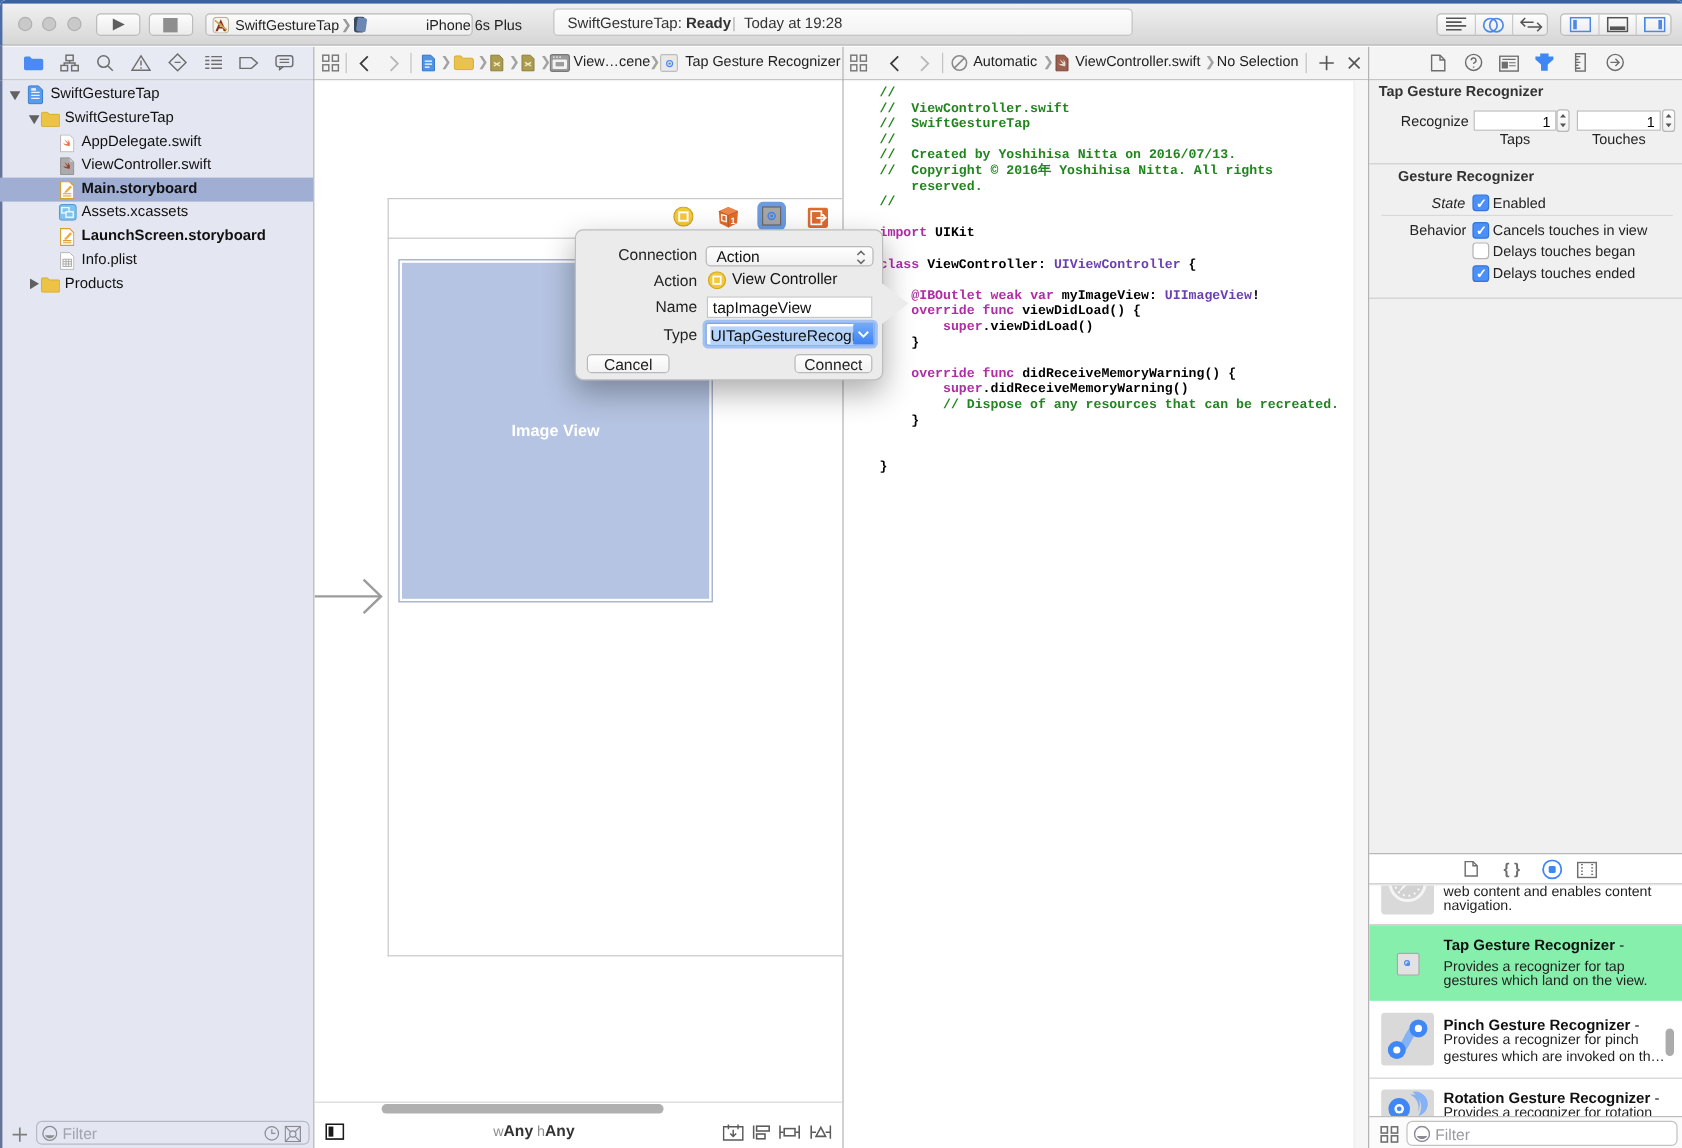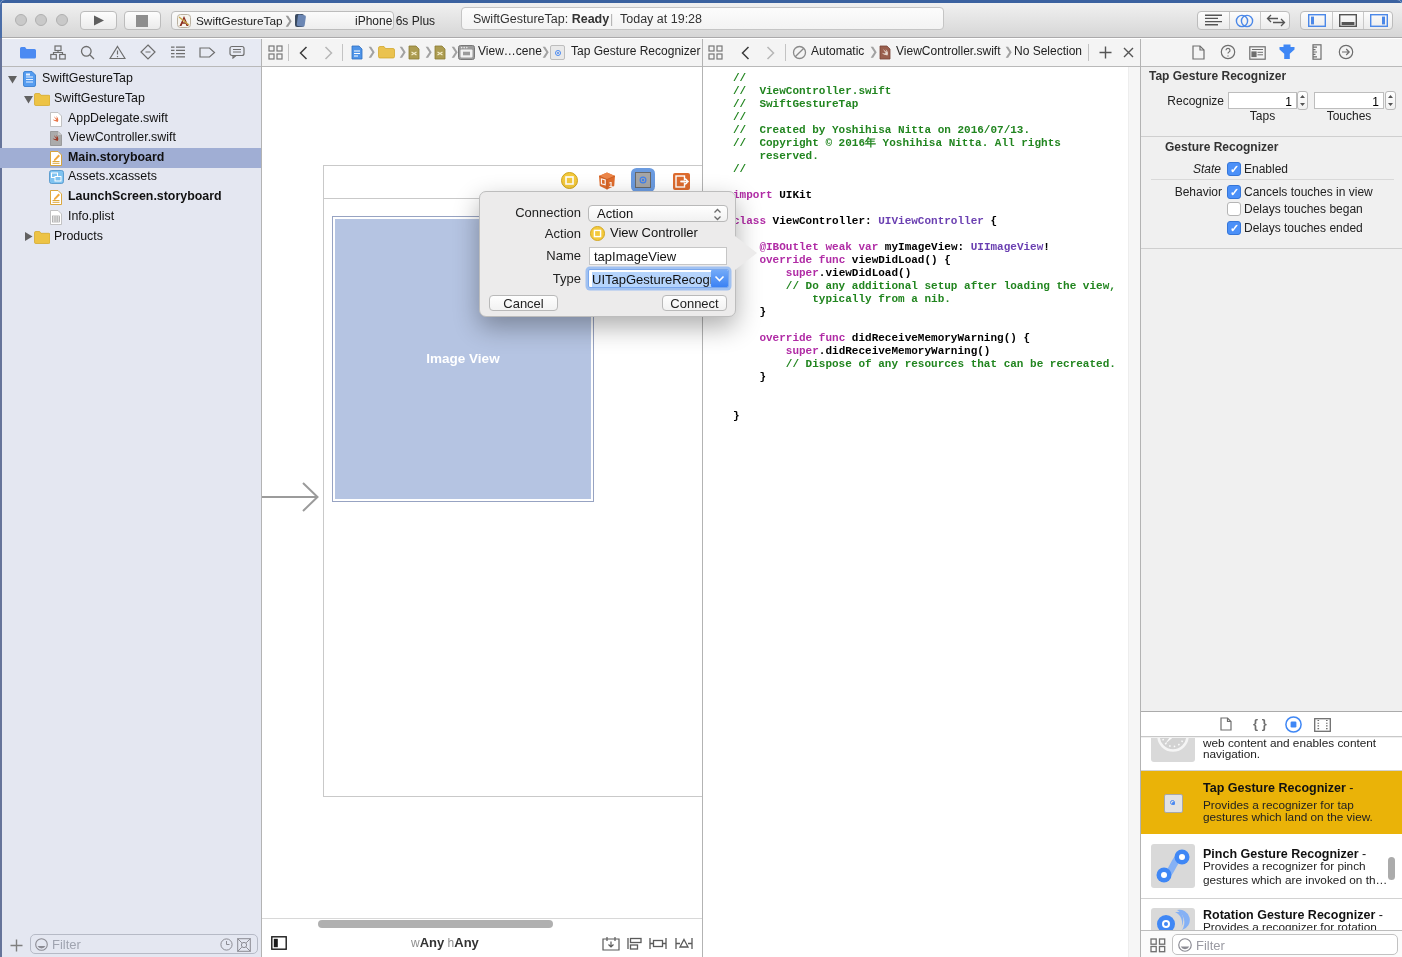--- a/index.html
+++ b/index.html
@@ -464,22 +464,20 @@
     reserved.
 //</span>
 
 <span class="kw">import</span> UIKit
 
 <span class="kw">class</span> ViewController: <span class="ty">UIViewController</span> {
 
     <span class="kw">@IBOutlet</span> <span class="kw">weak</span> <span class="kw">var</span> myImageView: <span class="ty">UIImageView</span>!
     <span class="kw">override</span> <span class="kw">func</span> viewDidLoad() {
         <span class="kw">super</span>.viewDidLoad()
-        <span class="cm">// Do any additional setup after loading the view,
-            typically from a nib.</span>
     }
 
     <span class="kw">override</span> <span class="kw">func</span> didReceiveMemoryWarning() {
         <span class="kw">super</span>.didReceiveMemoryWarning()
         <span class="cm">// Dispose of any resources that can be recreated.</span>
     }
 
 
 }</pre>
   </div>
@@ -539,21 +537,21 @@
       <div style="position:absolute;left:10px;top:-17px;width:44px;height:41px;background:#d9d9d9;border-radius:3px;">
         <svg width="44" height="41" viewBox="0 0 44 41">
           <circle cx="22" cy="15" r="14.5" fill="#d2d2d2" stroke="#f5f5f5" stroke-width="2.5"></circle>
           <circle cx="22" cy="15" r="10.5" fill="none" stroke="#fafafa" stroke-width="1.6" stroke-dasharray="1.5 3.2"></circle>
           <path d="M14 23 L26 13 L30 7 L19 16 Z" fill="#fafafa"></path>
         </svg>
       </div>
       <div style="position:absolute;left:62px;top:-2px;font-size:11.8px;color:#222;">web content and enables content</div>
       <div style="position:absolute;left:62px;top:9px;font-size:11.8px;color:#222;">navigation.</div>
       <div style="position:absolute;left:0;top:32px;width:261px;height:1px;background:#d2d2d2;"></div>
-      <div style="position:absolute;left:0;top:33px;width:261px;height:63px;background:#eab308;">
+      <div style="position:absolute;left:0;top:33px;width:261px;height:63px;background:#86efac;">
         <div style="position:absolute;left:23px;top:23px;width:19px;height:19px;background:#e2e2e2;border:1px solid #a8a8a8;border-radius:2px;">
           <div style="position:absolute;left:5px;top:5px;width:5px;height:5px;border-radius:50%;border:1.2px solid #4b8af2;"></div>
           <div style="position:absolute;left:7.2px;top:7.2px;width:2.4px;height:2.4px;border-radius:50%;background:#4b8af2;"></div>
         </div>
         <div style="position:absolute;left:62px;top:10px;font-size:12.5px;color:#111;"><b>Tap Gesture Recognizer</b> -</div>
         <div style="position:absolute;left:62px;top:27px;font-size:11.8px;color:#222;">Provides a recognizer for tap</div>
         <div style="position:absolute;left:62px;top:39px;font-size:11.8px;color:#222;">gestures which land on the view.</div>
       </div>
       <div style="position:absolute;left:10px;top:106px;width:44px;height:44px;background:#d9d9d9;border-radius:3px;">
         <svg width="44" height="44" viewBox="0 0 44 44">

